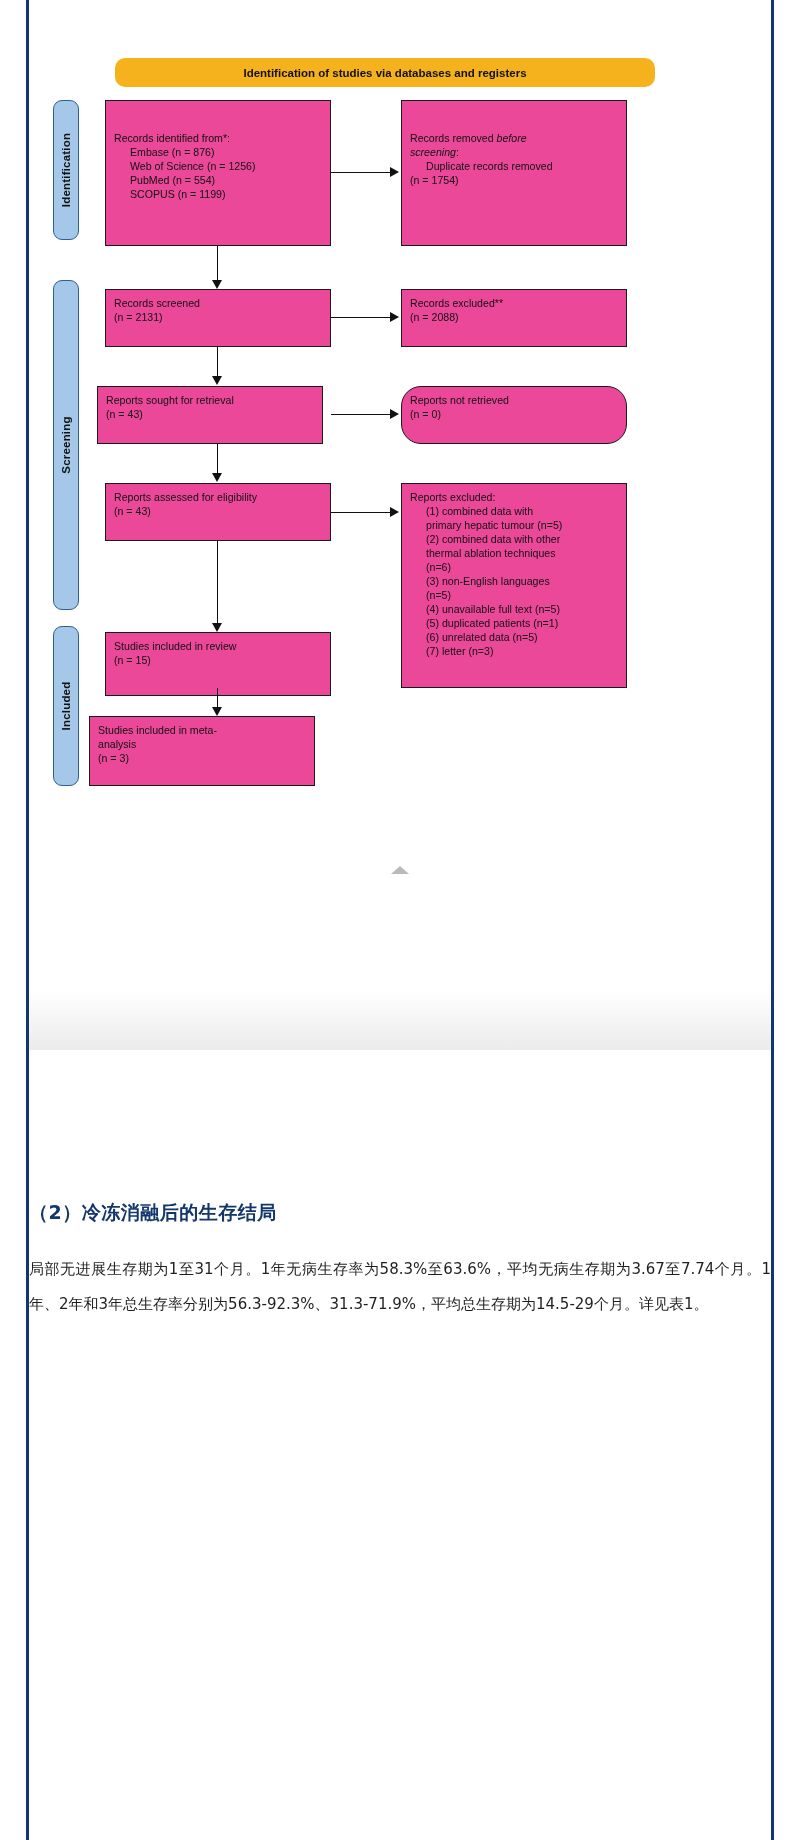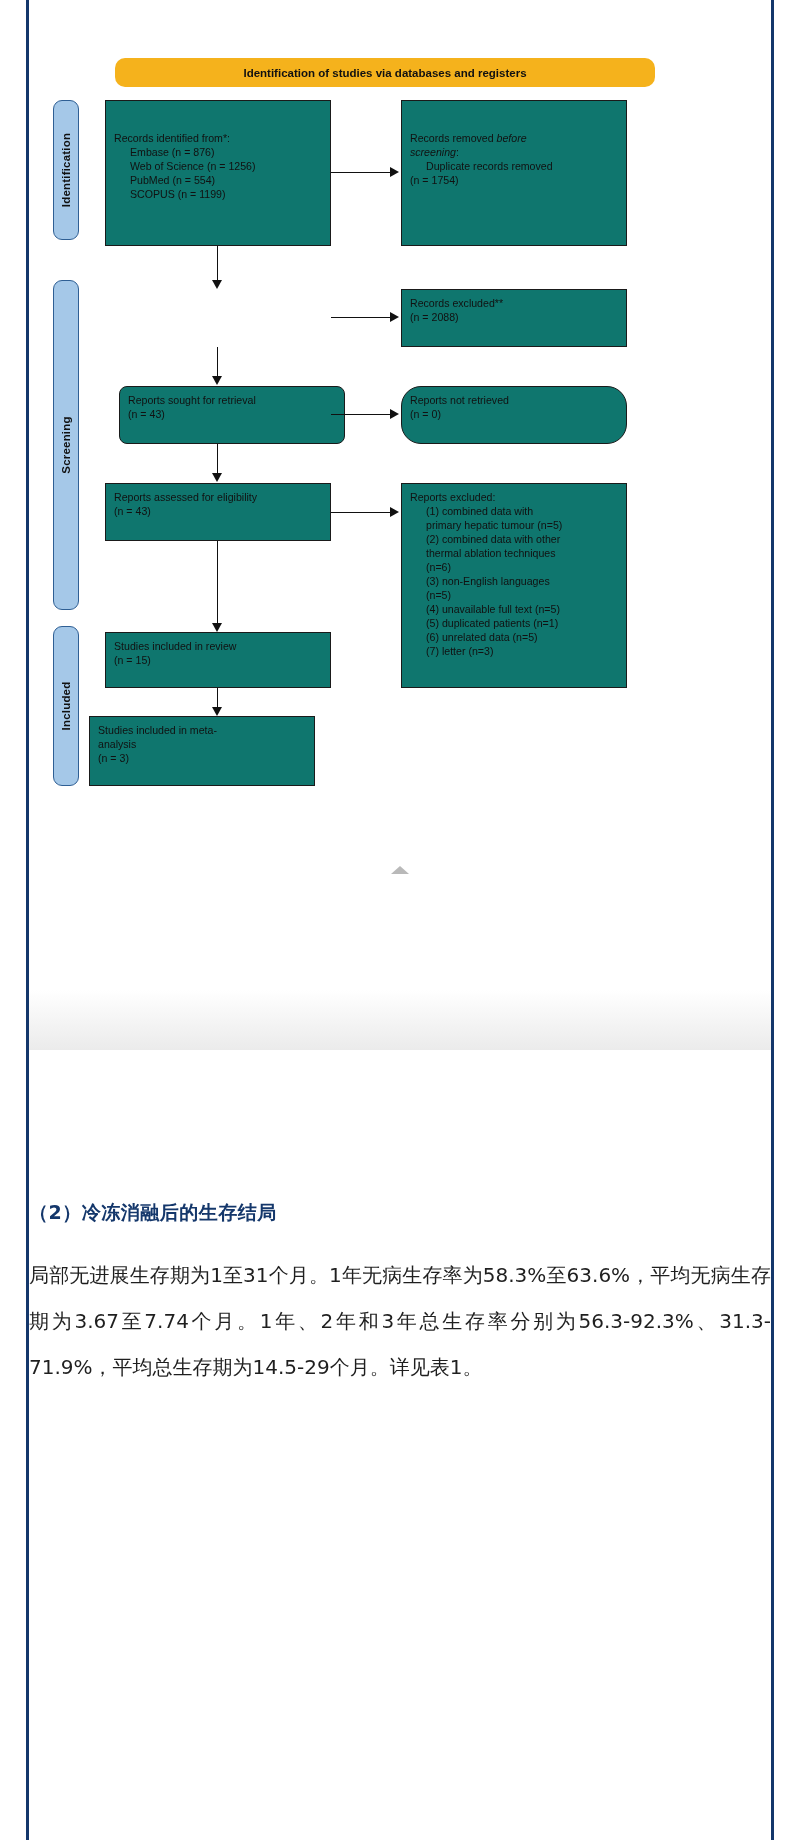--- a/index.html
+++ b/index.html
@@ -80,21 +80,21 @@
     justify-content: center;
     font-size: 11.5px;
     font-weight: bold;
     color: #111;
     text-align: center;
   }
 
   
   .box {
     position: absolute;
-    background: #0f766e;
+    background: #ec4899;
     border: 1.6px solid #1a1a1a;
     padding: 7px 8px 6px 8px;
     font-size: 10.6px;
     line-height: 1.32;
     color: #111;
   }
   .box .ind   { display: block; padding-left: 16px; }
   .box em     { font-style: italic; }
 
   
@@ -161,21 +161,21 @@
   }
   .sub-head {
     font-size: 19px;
     font-weight: bold;
     color: #14376b;
     font-family: "DejaVu Sans", sans-serif;
     letter-spacing: .5px;
   }
   .para {
     margin-top: 26px;
-    font-size: 20px;
+    font-size: 15px;
     line-height: 2.3;
     color: #1f1f1f;
     font-family: "DejaVu Sans", sans-serif;
     text-align: justify;
     text-justify: inter-ideograph;
   }
 </style>
 </head>
 <body>
 
@@ -221,33 +221,37 @@
             <span style="display:block;">(n = 1754)</span>
           </div>
         </div>
 
         <div class="ln ln-h" style="left:302px; top:172px; width:60px;"></div>
         <div class="arrow-right" style="left:361px; top:167px;"></div>
 
         <div class="ln ln-v" style="left:188px; top:246px; height:36px;"></div>
         <div class="arrow-down" style="left:183px; top:280px;"></div>
 
+        <div class="box" style="left:76px; top:289px; width:226px; height:58px;">
+          <span>Records screened</span>
+          <span style="display:block;">(n = 2131)</span>
+        </div>
 
         <div class="box" style="left:372px; top:289px; width:226px; height:58px;">
           <span>Records excluded**</span>
           <span style="display:block;">(n = 2088)</span>
         </div>
 
         <div class="ln ln-h" style="left:302px; top:317px; width:60px;"></div>
         <div class="arrow-right" style="left:361px; top:312px;"></div>
 
         <div class="ln ln-v" style="left:188px; top:347px; height:31px;"></div>
         <div class="arrow-down" style="left:183px; top:376px;"></div>
 
-        <div class="box" style="left:90px; top:386px; width:226px; height:58px;border-radius:8px;">
+        <div class="box" style="left:68px; top:386px; width:226px; height:58px;">
           <span>Reports sought for retrieval</span>
           <span style="display:block;">(n = 43)</span>
         </div>
 
         <div class="box" style="left:372px; top:386px; width:226px; height:58px;border-radius:20px;">
           <span>Reports not retrieved</span>
           <span style="display:block;">(n = 0)</span>
         </div>
 
         <div class="ln ln-h" style="left:302px; top:414px; width:60px;"></div>
@@ -275,21 +279,21 @@
           <span class="ind">(6) unrelated data (n=5)</span>
           <span class="ind">(7) letter (n=3)</span>
         </div>
 
         <div class="ln ln-h" style="left:302px; top:512px; width:60px;"></div>
         <div class="arrow-right" style="left:361px; top:507px;"></div>
 
         <div class="ln ln-v" style="left:188px; top:541px; height:84px;"></div>
         <div class="arrow-down" style="left:183px; top:623px;"></div>
 
-        <div class="box" style="left:76px; top:632px; width:226px; height:56px;">
+        <div class="box" style="left:76px; top:632px; width:226px; height:64px;">
           <span>Studies included in review</span>
           <span style="display:block;">(n = 15)</span>
         </div>
 
         <div class="ln ln-v" style="left:188px; top:688px; height:21px;"></div>
         <div class="arrow-down" style="left:183px; top:707px;"></div>
 
         <div class="box" style="left:60px; top:716px; width:226px; height:70px;">
           <span>Studies included in meta-</span>
           <span style="display:block;">analysis</span>

